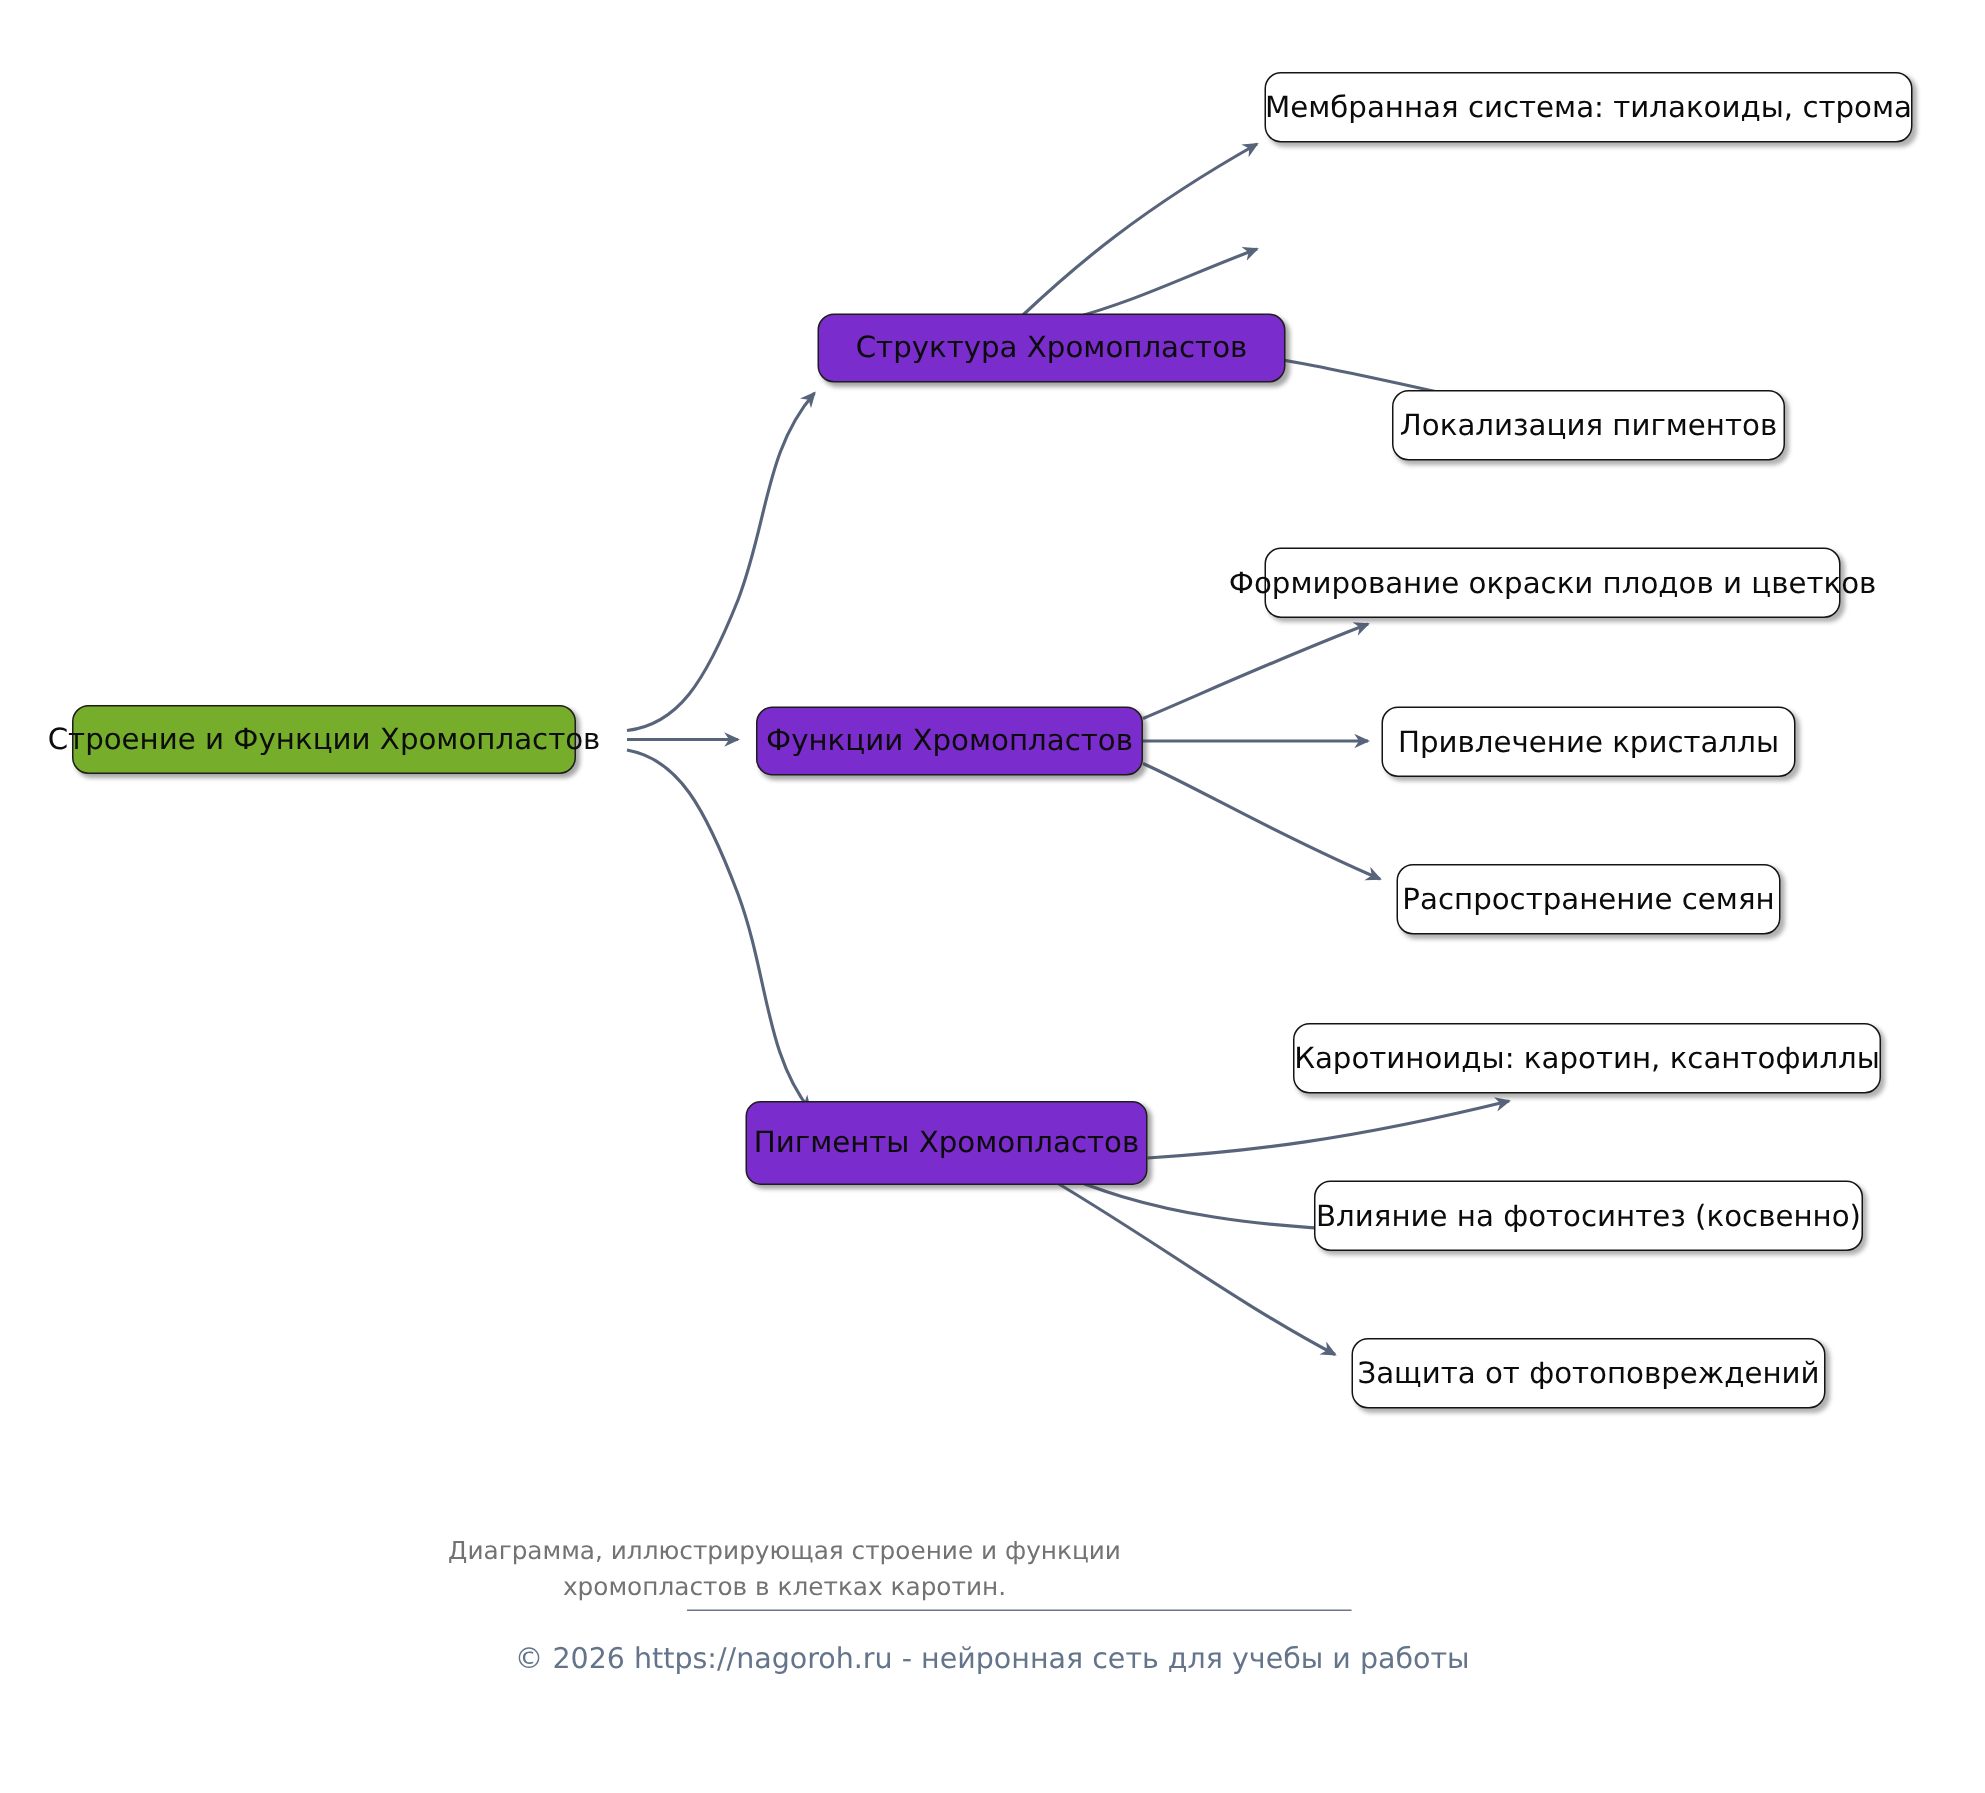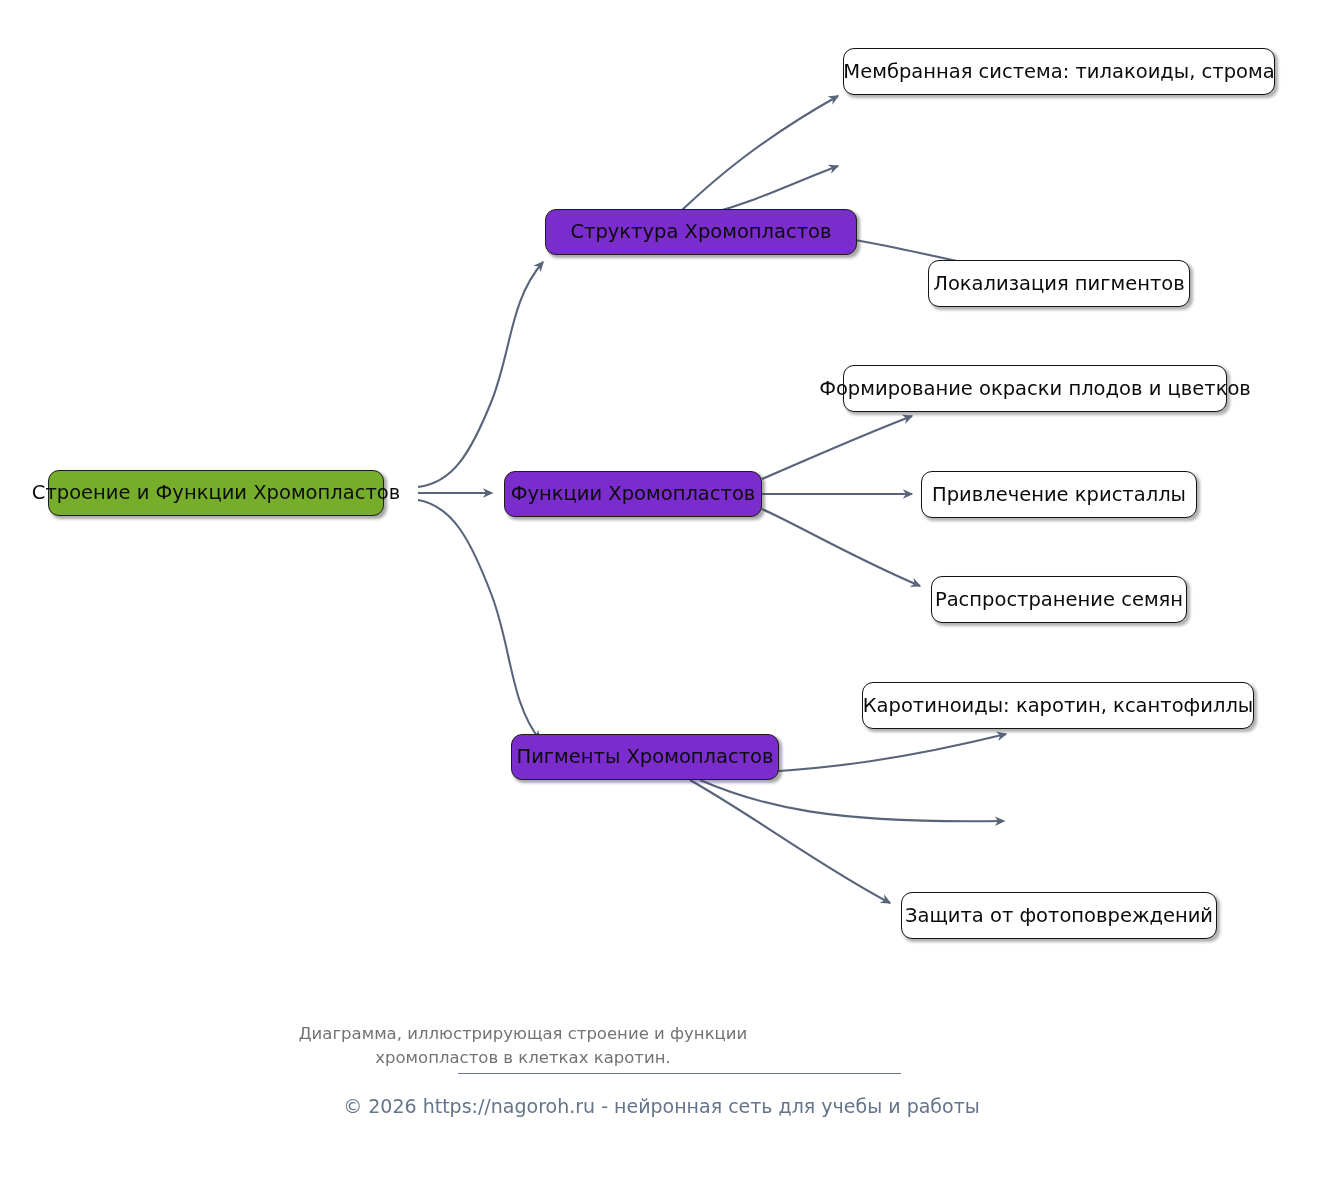--- a/index.html
+++ b/index.html
@@ -121,25 +121,28 @@
   <div class="node node-leaf" style="left:843px;top:365px;width:384px;height:47px;">
     <span>Формирование окраски плодов и цветков</span>
   </div>
   <div class="node node-leaf" style="left:921px;top:471px;width:276px;height:47px;">
     <span>Привлечение кристаллы</span>
   </div>
   <div class="node node-leaf" style="left:931px;top:576px;width:256px;height:47px;">
     <span>Распространение семян</span>
   </div>
 
-  <div class="node node-branch" style="left:511px;top:734px;width:268px;height:46px;">
+  <div class="node node-branch" style="left:497px;top:734px;width:268px;height:56px;border-radius:10px;">
     <span>Пигменты Хромопластов</span>
   </div>
   <div class="node node-leaf" style="left:862px;top:682px;width:392px;height:47px;">
     <span>Каротиноиды: каротин, ксантофиллы</span>
+  </div>
+  <div class="node node-leaf" style="left:876px;top:787px;width:366px;height:47px;">
+    <span>Влияние на фотосинтез (косвенно)</span>
   </div>
   <div class="node node-leaf" style="left:901px;top:892px;width:316px;height:47px;">
     <span>Защита от фотоповреждений</span>
   </div>
 
   <div class="caption">
     <div>Диаграмма, иллюстрирующая строение и функции</div>
     <div>хромопластов в клетках каротин.</div>
   </div>
 

